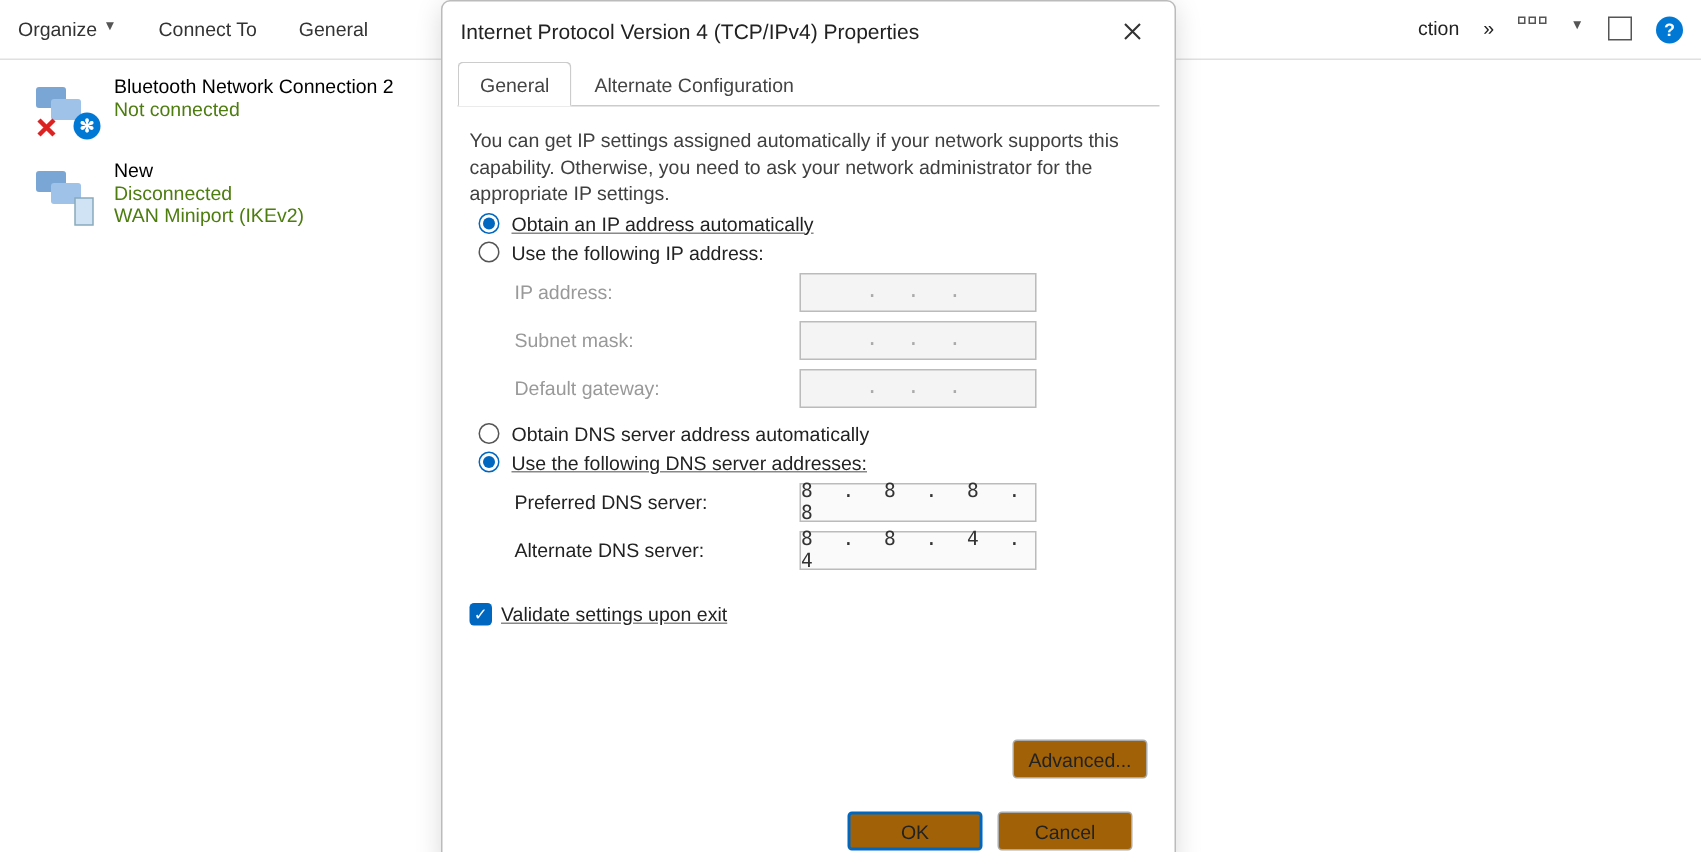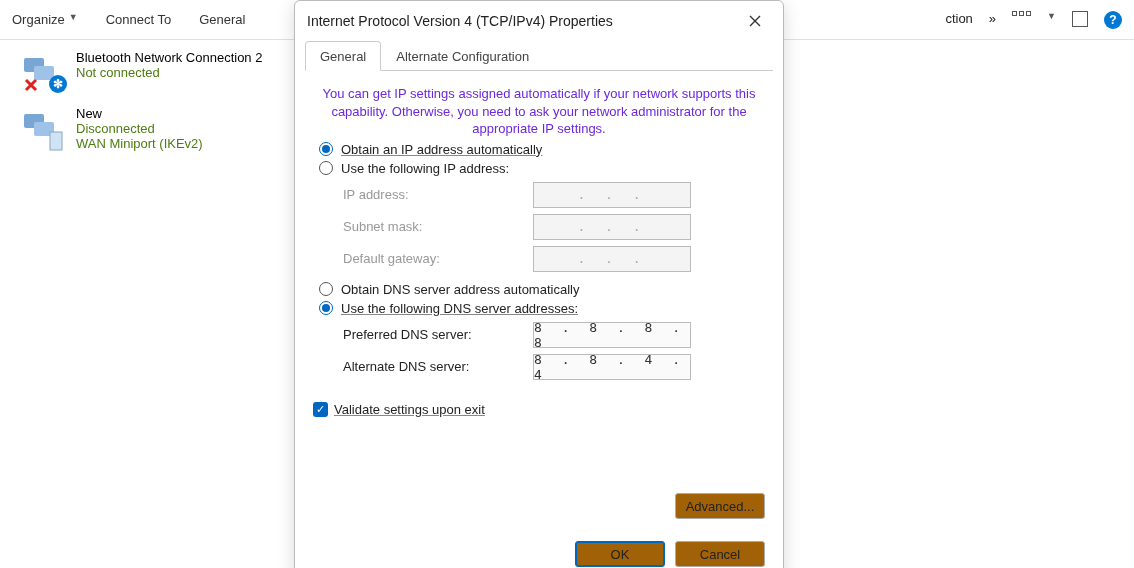--- a/index.html
+++ b/index.html
@@ -16,39 +16,39 @@
   .conn-text .t2 { color:#4d7c0f; }
   .conn-wifi { position:absolute; left:788px; top:5px; width:180px; }
   .dialog { position:absolute; left:294px; top:-40px; width:490px; height:580px;
     background:#fff; border:1px solid #bbb; border-radius:6px; box-shadow:0 4px 18px rgba(0,0,0,.15); }
   .dlg-title { height:40px; display:flex; align-items:center; padding:0 12px; font-size:14px; }
   .dlg-close { margin-left:auto; width:32px; height:32px; display:flex; align-items:center; justify-content:center; font-size:14px; }
   .tabstrip { display:flex; border-bottom:1px solid #ccc; margin:0 10px; }
   .tab { padding:7px 14px 6px; border:1px solid transparent; color:#444; margin-bottom:-1px;}
   .tab.active { border:1px solid #ccc; border-bottom:1px solid #fff; border-radius:4px 4px 0 0; background:#fff; }
   .dlg-body { padding:14px 18px 6px; }
-  .intro { color:#6d28d9; line-height:1.35; margin-bottom:2px;text-align:center; }
+  .intro { color:#404040; line-height:1.35; margin-bottom:2px; }
   .radio-row { display:flex; align-items:center; gap:8px; margin:4px 6px; }
   .radio { width:14px; height:14px; border:1px solid #555; border-radius:50%; display:inline-flex; align-items:center; justify-content:center; background:#fff; }
   .radio.sel::after { content:""; width:8px; height:8px; background:#0067c0; border-radius:50%; }
   .radio.sel { border-color:#0067c0; }
   .under { text-decoration: underline; text-decoration-color:#888; }
   .field-row { display:flex; align-items:center; margin:6px 0 6px 30px; }
   .field-label { width:190px; color:#999; }
   .field-label.en { color:#222; }
   .ip-input { width:158px; height:26px; border:1px solid #bbb; background:#fafafa;
     display:flex; align-items:center; justify-content:center; letter-spacing:6px; font-family: Consolas, monospace; color:#333; }
   .ip-input.dis { color:#aaa; background:#f4f4f4; }
   .sep { margin:10px 0; }
   .check-row { display:flex; align-items:center; gap:6px; margin-top:22px; }
   .checkbox { width:15px; height:15px; border-radius:3px; background:#0067c0; display:flex; align-items:center; justify-content:center; color:#fff; font-size:11px; }
   .btn { height:26px; min-width:90px; border:1px solid #aaa; border-radius:3px; background:#a16207; display:inline-flex; align-items:center; justify-content:center; font-size:13px; }
   .btn.primary { border-color:#0067c0; box-shadow:0 0 0 1px #0067c0 inset; }
   .adv-wrap { position:absolute; right:18px; bottom:60px; }
-  .dlg-foot { position:absolute; bottom:12px; right:18px; display:flex; gap:10px;padding-left:40px; }
+  .dlg-foot { position:absolute; bottom:12px; right:28px; display:flex; gap:10px;padding-left:40px; }
   .help-icon { width:18px; height:18px; border-radius:50%; background:#0078d4; color:#fff; display:flex; align-items:center; justify-content:center; font-size:12px; font-weight:bold;}
   .square-icon { width:16px; height:16px; border:1.5px solid #555; }
   .layout-icon { display:flex; gap:2px; }
   .layout-icon span{ width:5px; height:5px; border:1px solid #555; }
 </style>
 </head>
 <body>
 
 <div class="toolbar">
   <div class="tb-item">

